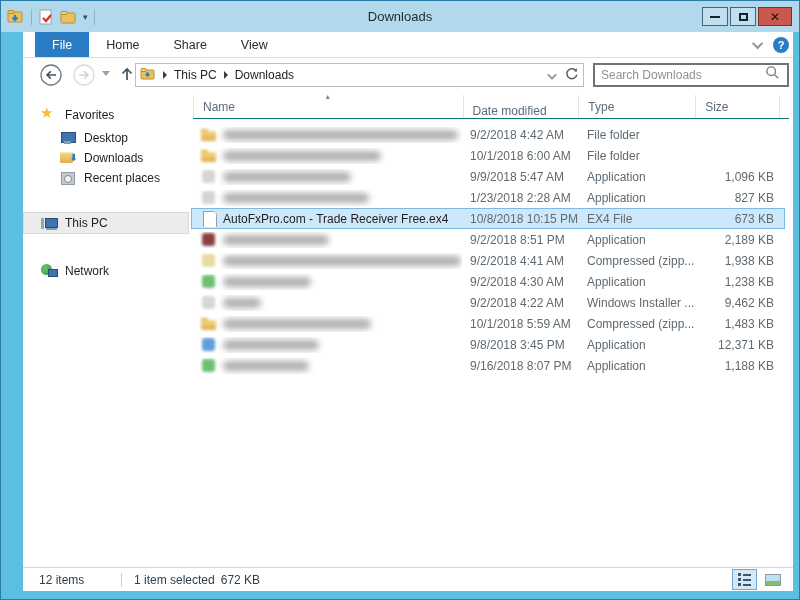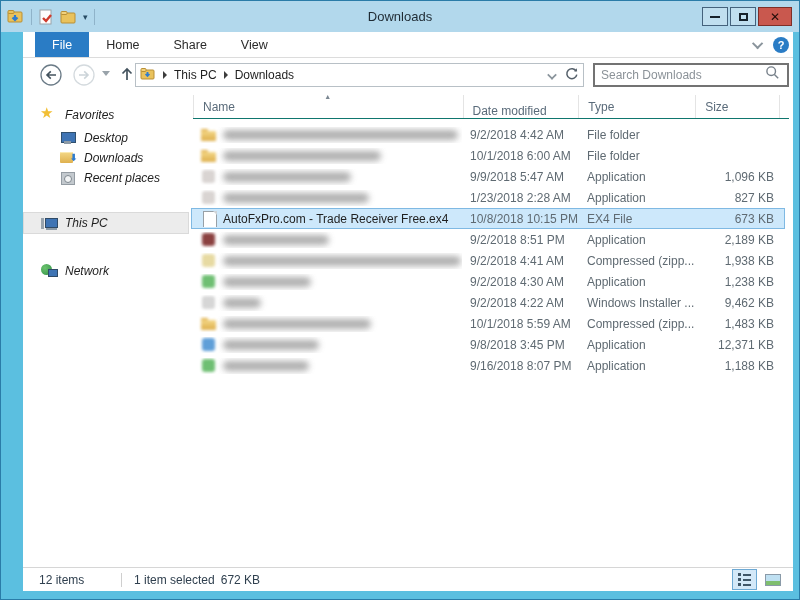--- a/index.html
+++ b/index.html
@@ -39,21 +39,21 @@
   .addr-right{margin-left:auto;display:flex;align-items:center;gap:8px;}
   .search-box{position:absolute;left:570px;right:4px;top:5px;height:24px;border:2px solid #737373;background:#fff;display:flex;}
   .search-box input{flex:1;border:none;outline:none;font-family:inherit;font-size:12px;color:#333;padding:0 6px;background:transparent;}
   .search-box input::placeholder{color:#8b9298;}
   
   .main{position:absolute;left:0;right:0;top:59px;bottom:24px;background:#fff;overflow:hidden;}
   .sidebar{position:absolute;left:0;top:0;bottom:0;width:166px;padding-top:13px;}
   .sb-header{display:flex;align-items:center;height:22px;padding-left:18px;margin-bottom:2px;}
   .sb-header.selected{background:#ececec;box-shadow:inset 0 0 0 1px #dadada;}
   .sb-item{display:flex;align-items:center;height:20px;padding-left:37px;}
-  .sb-label{margin-left:8px;white-space:nowrap;font-style:italic;}
+  .sb-label{margin-left:8px;white-space:nowrap;}
   .sb-gap{height:24px;}
   .sb-icon{width:16px;height:14px;position:relative;display:inline-block;flex:0 0 16px;}
   .icon-star::before{content:"★";position:absolute;left:-1px;top:-4px;font-size:15px;color:#f2bf35;}
   .icon-desktop::before{content:"";position:absolute;left:1px;top:1px;width:13px;height:9px;background:#3f74b4;border:1px solid #30506e;}
   .icon-desktop::after{content:"";position:absolute;left:4px;top:10px;width:7px;height:3px;background:#8c9aa6;}
   .icon-folder-dl::before{content:"";position:absolute;left:0;top:1px;width:13px;height:11px;background:linear-gradient(#f3d787,#dfb14e);border-radius:1px;box-shadow:inset 0 1px 0 #fbe9b0;}
   .icon-folder-dl::after{content:"⬇";position:absolute;right:-2px;top:1px;font-size:10px;color:#2e7cd0;font-weight:bold;}
   .icon-recent::before{content:"";position:absolute;left:1px;top:1px;width:12px;height:11px;background:#c3c9ce;border:1px solid #949ca3;}
   .icon-recent::after{content:"";position:absolute;left:4px;top:4px;width:6px;height:6px;border-radius:50%;background:#f2f4f5;border:1px solid #7f8890;}
   .icon-pc::before{content:"";position:absolute;left:0;top:2px;width:3px;height:11px;background:#9aa4ad;}

